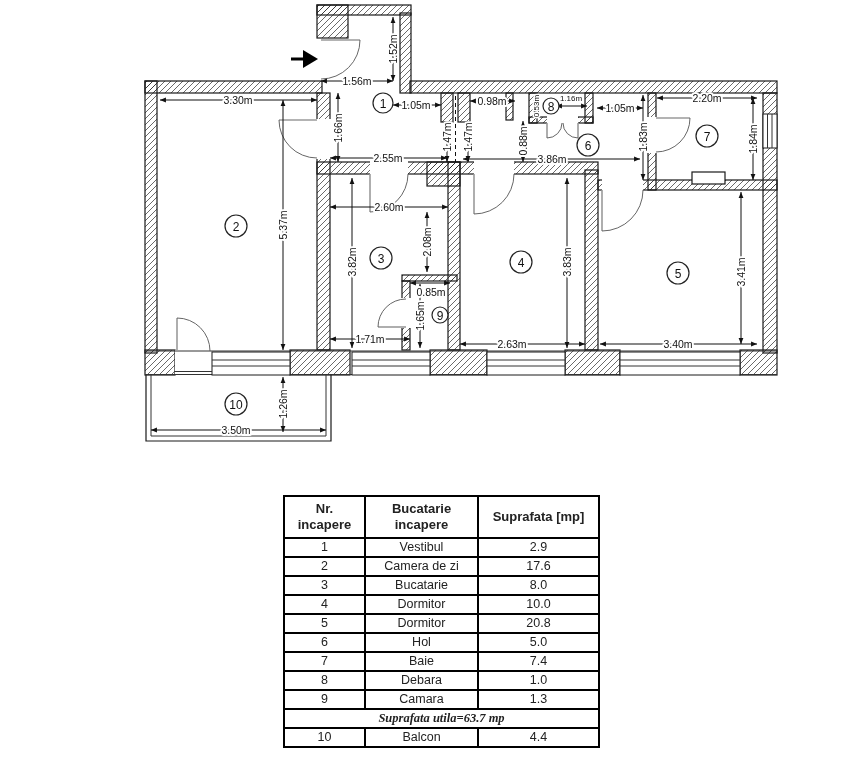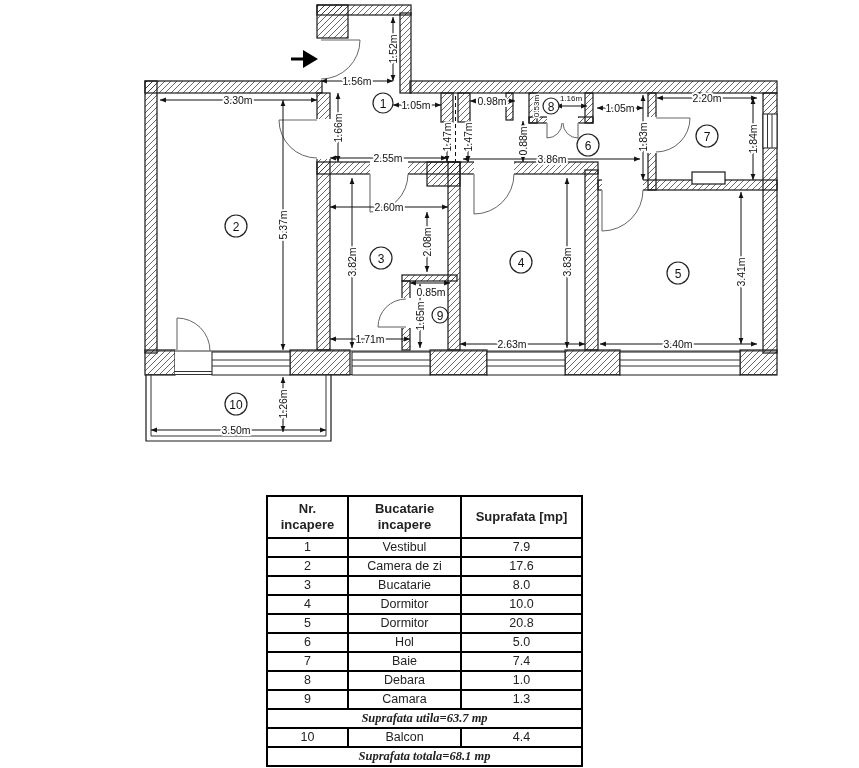--- a/index.html
+++ b/index.html
@@ -11,21 +11,21 @@
   .roomnum{font-size:12px;}
   .wall{fill:url(#hatch);stroke:#1a1a1a;stroke-width:1.2;}
   .open{fill:#fff;stroke:none;}
   .ln{stroke:#1a1a1a;stroke-width:1.2;fill:none;}
   .thin{stroke:#333;stroke-width:1;fill:none;}
   .dl{stroke:#111;stroke-width:1;fill:none;}
   .leaf{stroke:#9a9a9a;stroke-width:1.6;fill:none;}
   .arc{stroke:#555;stroke-width:0.9;fill:none;}
   .circ{fill:#fff;stroke:#222;stroke-width:1.2;}
   
-  #areatable{position:absolute;left:266px;top:495px;width:315px;border-collapse:collapse;
+  #areatable{position:absolute;left:283px;top:495px;width:315px;border-collapse:collapse;
              table-layout:fixed;border-radius:31px;}
   #areatable td,#areatable th{border:2px solid #000;padding:0;text-align:center;
              font-size:12.5px;color:#222;height:17px;line-height:1.25;}
   #areatable th{font-size:13px;font-weight:bold;height:40px;}
   .sumrow{font-family:"Liberation Serif",serif;font-style:italic;font-weight:bold;
           font-size:13.5px;}
 </style>
 </head>
 <body>
 
@@ -301,21 +301,21 @@
           </th>
     <th>
             <div>Bucatarie</div>
             <div>incapere</div>
           </th>
     <th>Suprafata [mp]</th>
   </tr>
   <tr>
           <td>1</td>
           <td>Vestibul</td>
-          <td>7.9</td>
+          <td>2.9</td>
         </tr>
   <tr>
           <td>2</td>
           <td>Camera de zi</td>
           <td>17.6</td>
         </tr>
   <tr>
           <td>3</td>
           <td>Bucatarie</td>
           <td>8.0</td>
@@ -351,19 +351,16 @@
           <td>1.3</td>
         </tr>
   <tr>
           <td colspan="3" class="sumrow">Suprafata utila=63.7 mp</td>
         </tr>
   <tr>
           <td>10</td>
           <td>Balcon</td>
           <td>4.4</td>
         </tr>
-  <tr>
-          <td colspan="3" class="sumrow">Suprafata totala=68.1 mp</td>
-        </tr>
 </tbody>
     </table>
 
 </div>
 
 </body></html>

